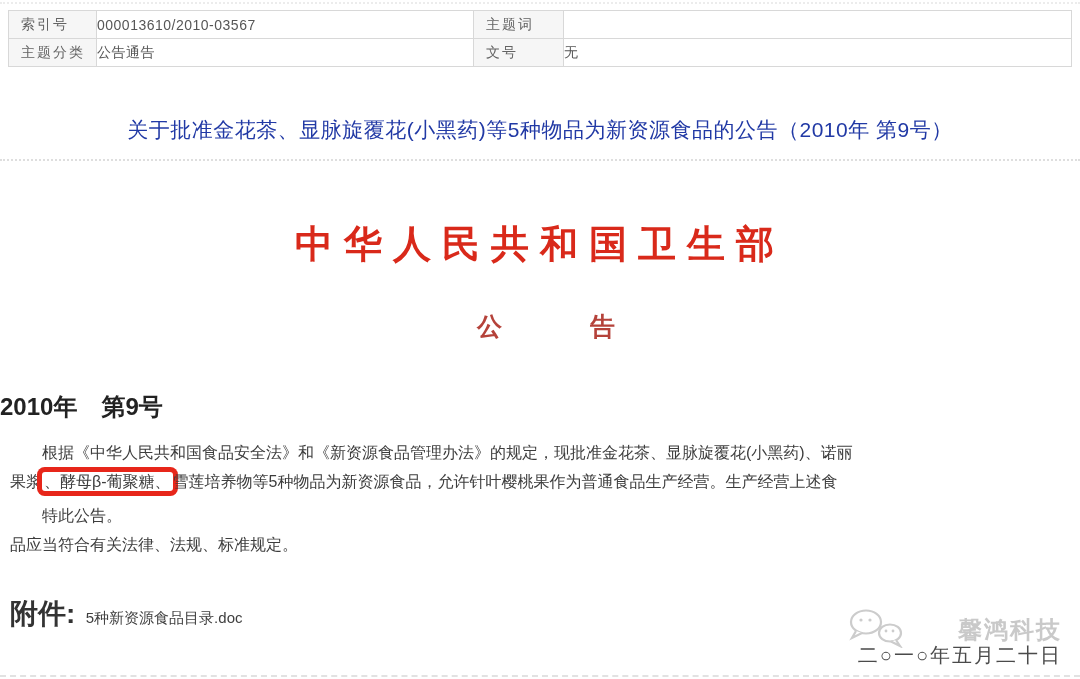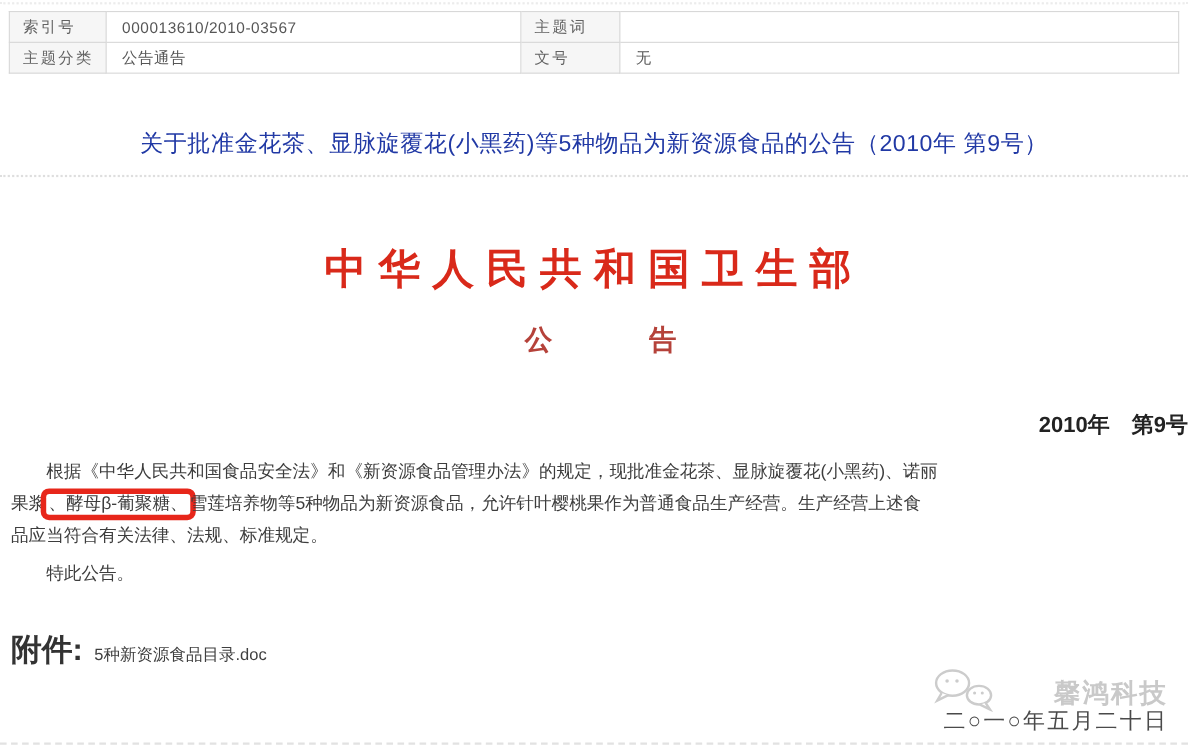--- a/index.html
+++ b/index.html
@@ -19,43 +19,43 @@
   
   table.meta {
     position: absolute; top: 10px; left: 8px;
     width: 1064px; border-collapse: collapse; table-layout: fixed;
   }
   table.meta td {
     border: 1px solid #d8d8d8; height: 28px;
     font-size: 14px; vertical-align: middle;
   }
   td.lbl { background: #f6f6f6; color: #636363; padding-left: 12px; letter-spacing: 2px; }
-  td.val { background: #ffffff; color: #565656; padding-left: 14px; letter-spacing: 0.5px; }
+  td.val { background: #ffffff; color: #565656; letter-spacing: 0.5px; }
 
   .content { position: absolute; top: 106px; left: 0; width: 1080px; }
 
   .page-title {
     text-align: center; color: #2139a5; font-weight: normal;
     font-size: 21px; letter-spacing: 0.5px; padding: 10px 20px 0 20px;
   }
 
   .agency-title {
     margin-top: 58px; text-align: center; color: #d9291a; font-weight: bold;
     font-size: 38px; letter-spacing: 11px; 
   }
 
   .doc-type {
-    margin-top: 22px; text-align: center; color: #b5423a;
+    margin-top: 40px; text-align: center; color: #b5423a;
     font-family: "Liberation Serif", serif; font-weight: bold;
     font-size: 25px; letter-spacing: 88px; padding-left: 100px;
   }
 
   .issue-no {
-    margin-top: 48px; text-align: right; color: #222222;
-    font-weight: bold; font-size: 20px;
+    margin-top: 48px; text-align: left; color: #222222;
+    font-weight: bold; font-size: 24px;
   }
 
   .body-text { margin-top: 15px; padding: 0 10px; font-size: 16px; color: #3d3d3d; }
   .body-line { line-height: 29px; white-space: nowrap; }
   .indent { text-indent: 2em; }
   .hl-box {
     border-radius: 3px;
     box-shadow: 0 0 0 5px #e7261a;
     padding: 1px 2px;
   }
@@ -109,22 +109,22 @@
 
     <div class="agency-title">中华人民共和国卫生部</div>
 
     <div class="doc-type">公告</div>
 
     <div class="issue-no">2010年　第9号</div>
 
     <div class="body-text">
       <div class="body-line indent">根据《中华人民共和国食品安全法》和《新资源食品管理办法》的规定，现批准金花茶、显脉旋覆花(小黑药)、诺丽</div>
       <div class="body-line"><span>果浆</span><span class="hl-box">、酵母β-葡聚糖、</span><span>雪莲培养物等5种物品为新资源食品，允许针叶樱桃果作为普通食品生产经营。生产经营上述食</span></div>
+      <div class="body-line indent closing">特此公告。</div>
       <div class="body-line">品应当符合有关法律、法规、标准规定。</div>
-      <div class="body-line indent closing">特此公告。</div>
     </div>
 
     <div class="attachment">
       <span class="att-label">附件:</span>
       <span class="att-file">5种新资源食品目录.doc</span>
     </div>
 
   </div>
 
   <div class="stamp">

